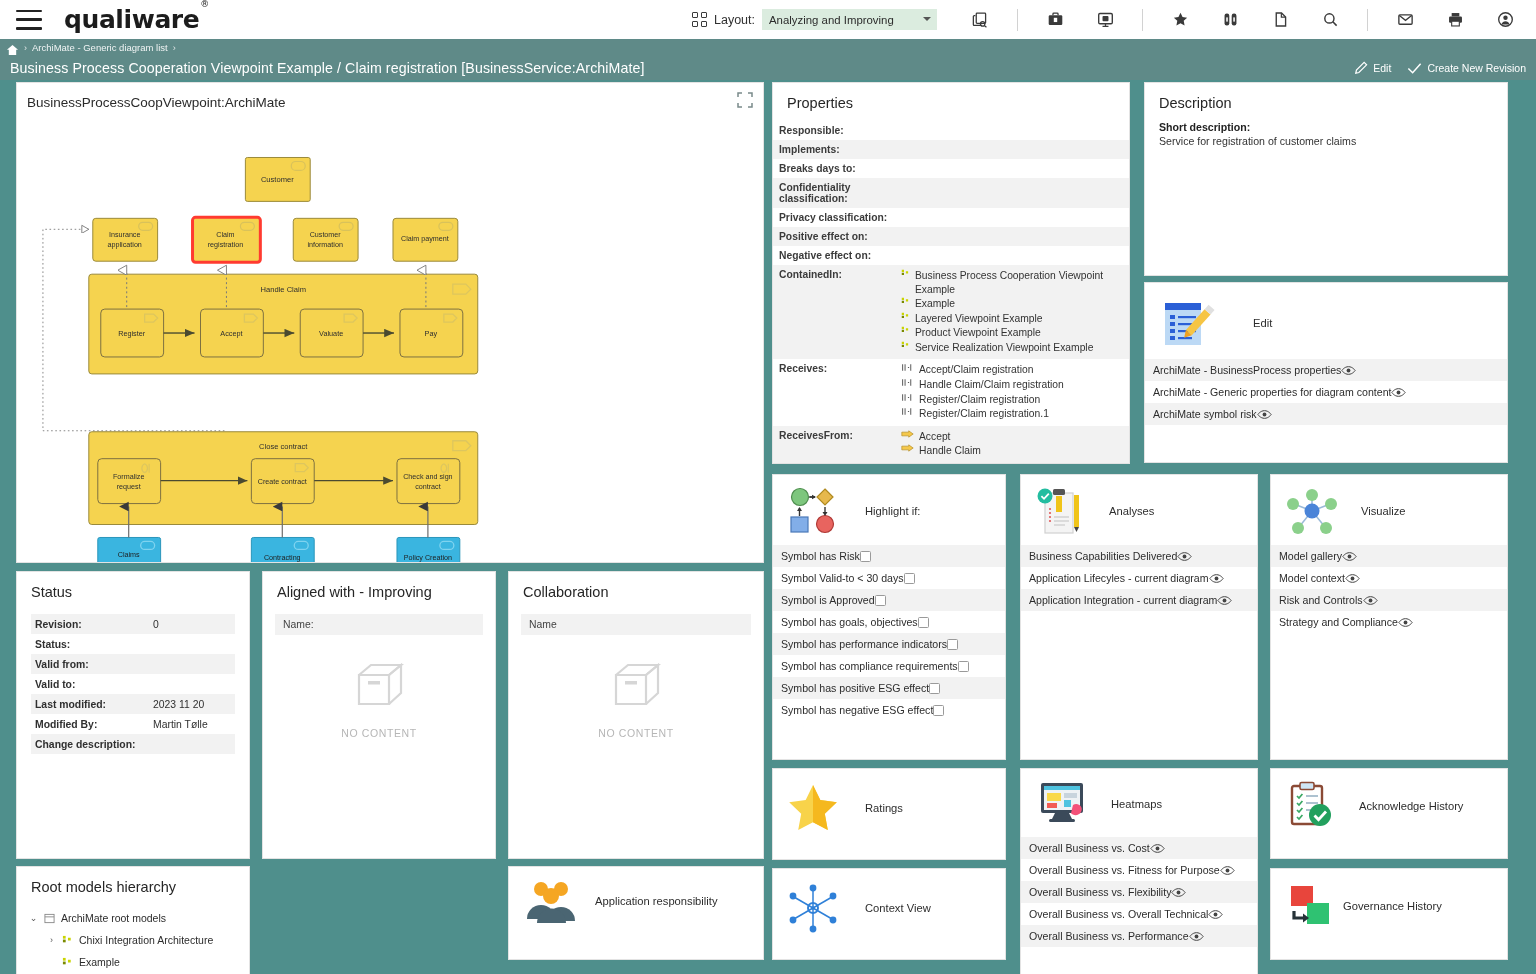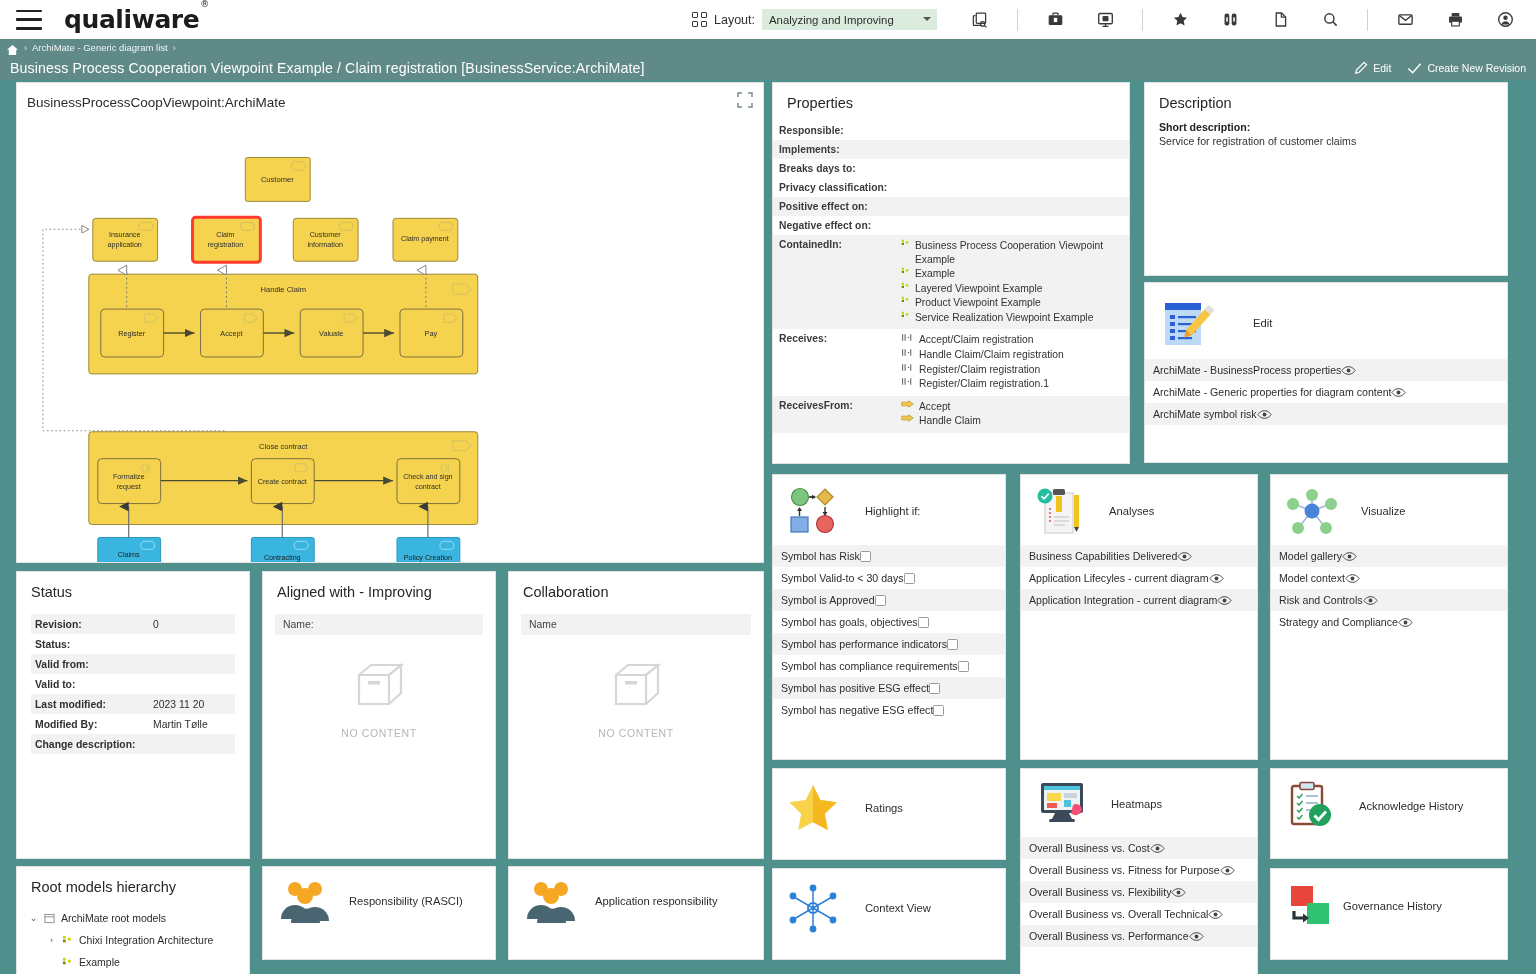--- a/index.html
+++ b/index.html
@@ -472,33 +472,20 @@
               <rect x="1" y="1" width="3" height="3" fill="#c9d400"></rect>
               <rect x="1" y="5" width="3" height="3" fill="#7a8a00"></rect>
               <rect x="6.5" y="3" width="3" height="3" fill="#c9d400"></rect>
             </svg>
           <span>Example</span>
         </div>
       </div>
 
     </div>
 
-    <div class="card" style="left:262px; top:786px; width:234px; height:94px;">
-      <div class="wh">
-        <svg width="56" height="44" viewBox="0 0 56 44">
-          <circle cx="18" cy="10" r="7" fill="#f5a623"></circle>
-            <circle cx="38" cy="10" r="7" fill="#f5a623"></circle>
-          <circle cx="28" cy="17" r="8" fill="#f5a623"></circle>
-          <path d="M4 40a14 14 0 0 1 28 0z" fill="#4a6572"></path>
-          <path d="M24 42a14 14 0 0 1 28 0z" fill="#4a6572"></path>
-          <path d="M14 44a14.5 14.5 0 0 1 29 0z" fill="#4a6572"></path>
-        </svg>
-        <div class="wtext">Responsibility (RASCI)</div>
-      </div>
-    </div>
 
     <div class="card" style="left:508px; top:786px; width:256px; height:94px;">
       <div class="wh">
         <svg width="56" height="44" viewBox="0 0 56 44">
           <circle cx="18" cy="10" r="7" fill="#f5a623"></circle>
             <circle cx="38" cy="10" r="7" fill="#f5a623"></circle>
           <circle cx="28" cy="17" r="8" fill="#f5a623"></circle>
           <path d="M4 40a14 14 0 0 1 28 0z" fill="#4a6572"></path>
           <path d="M24 42a14 14 0 0 1 28 0z" fill="#4a6572"></path>
           <path d="M14 44a14.5 14.5 0 0 1 29 0z" fill="#4a6572"></path>
@@ -514,20 +501,24 @@
         <tr>
               <td class="k">Responsible:</td>
               <td></td>
             </tr>
         <tr class="shade">
               <td class="k">Implements:</td>
               <td></td>
             </tr>
         <tr>
               <td class="k">Breaks days to:</td>
+              <td></td>
+            </tr>
+        <tr class="shade">
+              <td class="k">Confidentiality classification:</td>
               <td></td>
             </tr>
         <tr>
               <td class="k">Privacy classification:</td>
               <td></td>
             </tr>
         <tr class="shade">
               <td class="k">Positive effect on:</td>
               <td></td>
             </tr>

